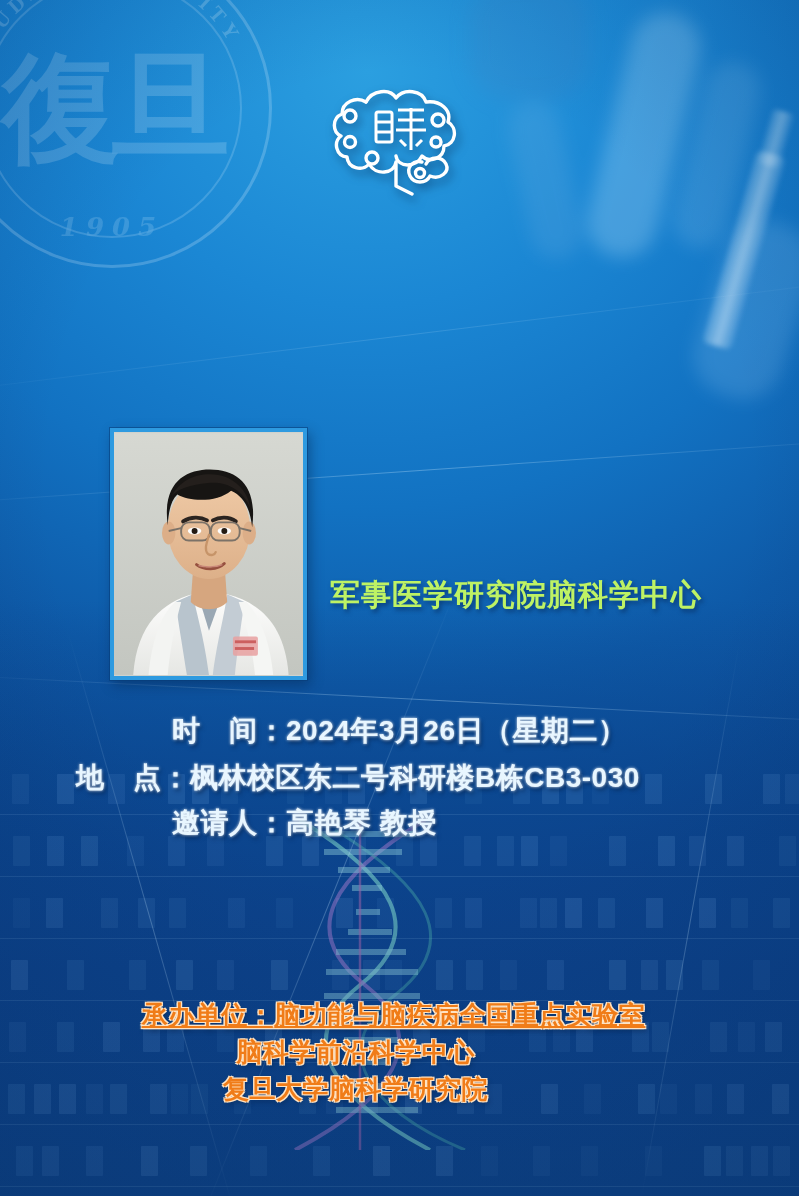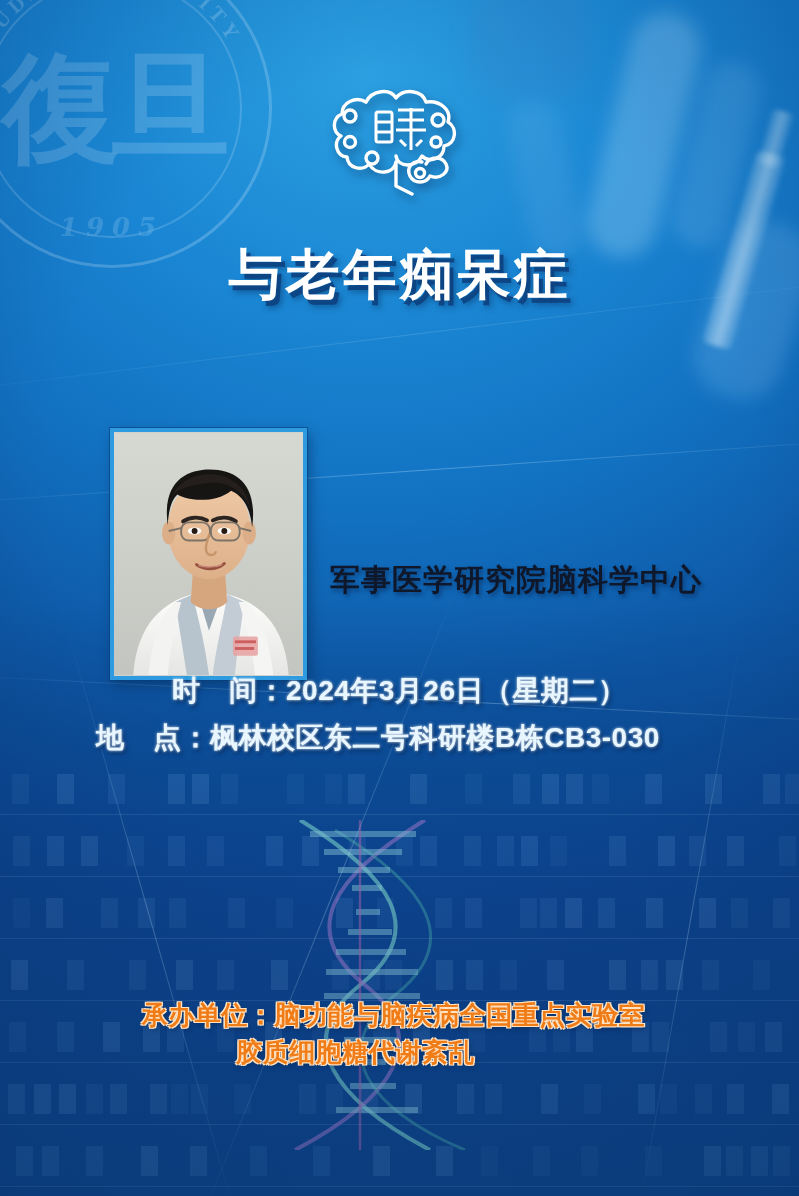--- a/index.html
+++ b/index.html
@@ -106,49 +106,49 @@
     color:#f6861d;
     text-shadow:
       -1.5px -1.5px 0 #fde9cf, 1.5px -1.5px 0 #fde9cf,
       -1.5px 1.5px 0 #fde9cf, 1.5px 1.5px 0 #fde9cf,
       3px 4px 4px rgba(8,48,98,.45);
     white-space:nowrap;
   }
   .speaker .role{font-size:30px;margin-left:10px;}
 
   .affil{
-    position:absolute;left:330px;top:560px;
-    font-size:30px;font-weight:700;color:#0f172a;letter-spacing:1px;
+    position:absolute;left:330px;top:575px;
+    font-size:30px;font-weight:700;color:#bef264;letter-spacing:1px;
     text-shadow:2px 3px 4px rgba(7,45,95,.65);white-space:nowrap;
   }
 
-  .details{position:absolute;left:0;right:0;top:672px;}
+  .details{position:absolute;left:0;right:0;top:712px;}
   .drow{
     font-size:28px;font-weight:700;color:#e8f6ff;letter-spacing:.5px;
     text-shadow:0 0 3px rgba(255,255,255,.9), 2px 3px 4px rgba(5,38,84,.8);
     white-space:nowrap;margin-bottom:7px;
   }
   .drow.r1{padding-left:172px;}
   .drow.r2{padding-left:290px;}
-  .drow.r3{padding-left:96px;margin-top:9px;}
+  .drow.r3{padding-left:76px;margin-top:9px;}
   .drow.r4{padding-left:172px;}
   .lbl{display:inline-block;}
 
   .organizers{
     position:absolute;left:0;right:0;top:997px;text-align:center;
   }
   .organizers .oline{
     font-size:26px;font-weight:700;color:#f07c18;letter-spacing:.5px;
     line-height:1.42;white-space:nowrap;
     text-shadow:
       -1.2px -1.2px 0 #ffe3c2, 1.2px -1.2px 0 #ffe3c2,
       -1.2px 1.2px 0 #ffe3c2, 1.2px 1.2px 0 #ffe3c2,
       2px 3px 4px rgba(6,34,74,.5);
   }
-  .organizers .oline.l1{padding-right:12px;}
+  .organizers .oline.l1{padding-right:12px;text-decoration:underline;}
   .organizers .oline.l2{padding-right:88px;}
   .organizers .oline.l3{padding-right:88px;}
 </style>
 </head>
 <body>
 
 <div id="poster">
 
   <div class="bg-base"></div>
 
@@ -389,21 +389,20 @@
       <line x1="50" y1="54" x2="66" y2="54" stroke="#ffffff" stroke-width="3"></line>
       <line x1="72" y1="32" x2="98" y2="32" stroke="#ffffff" stroke-width="3"></line>
       <line x1="72" y1="42" x2="98" y2="42" stroke="#ffffff" stroke-width="3"></line>
       <line x1="70" y1="52" x2="100" y2="52" stroke="#ffffff" stroke-width="3"></line>
       <line x1="85" y1="30" x2="85" y2="72" stroke="#ffffff" stroke-width="3"></line>
       <path d="M74,62 L80,68 M96,62 L90,68" stroke="#ffffff" stroke-width="3" fill="none"></path>
     </g>
   </svg>
 
   <div class="title">
-    <div>与老年痴呆症</div>
   </div>
 
   <div class="photo">
     <svg viewBox="0 0 197 252">
       <defs>
         <linearGradient id="wall" x1="0" y1="0" x2="0" y2="1">
           <stop offset="0" stop-color="#d6d8d2"></stop>
             <stop offset="1" stop-color="#c3c6c0"></stop>
         </linearGradient>
         <linearGradient id="coat" x1="0" y1="0" x2="0" y2="1">
@@ -462,22 +461,26 @@
 
   <div class="affil">军事医学研究院脑科学中心</div>
 
   <div class="details">
     <div class="drow r1">
       <span class="lbl">时　间：</span><span>2024年3月26日（星期二）</span>
     </div>
     <div class="drow r3">
       <span class="lbl">地　点：</span><span>枫林校区东二号科研楼B栋CB3-030</span>
     </div>
+    <div class="drow r4">
+      <span class="lbl">邀请人：</span><span>高艳琴 教授</span>
+    </div>
   </div>
 
   <div class="organizers">
     <div class="oline l1">
       <span>承办单位：</span><span>脑功能与脑疾病全国重点实验室</span>
     </div>
-    <div class="oline l3">胶质细胞糖代谢紊乱</div>
+    <div class="oline l2">脑科学前沿科学中心</div>
+    <div class="oline l3">复旦大学脑科学研究院</div>
   </div>
 
 </div>
 
 </body></html>

